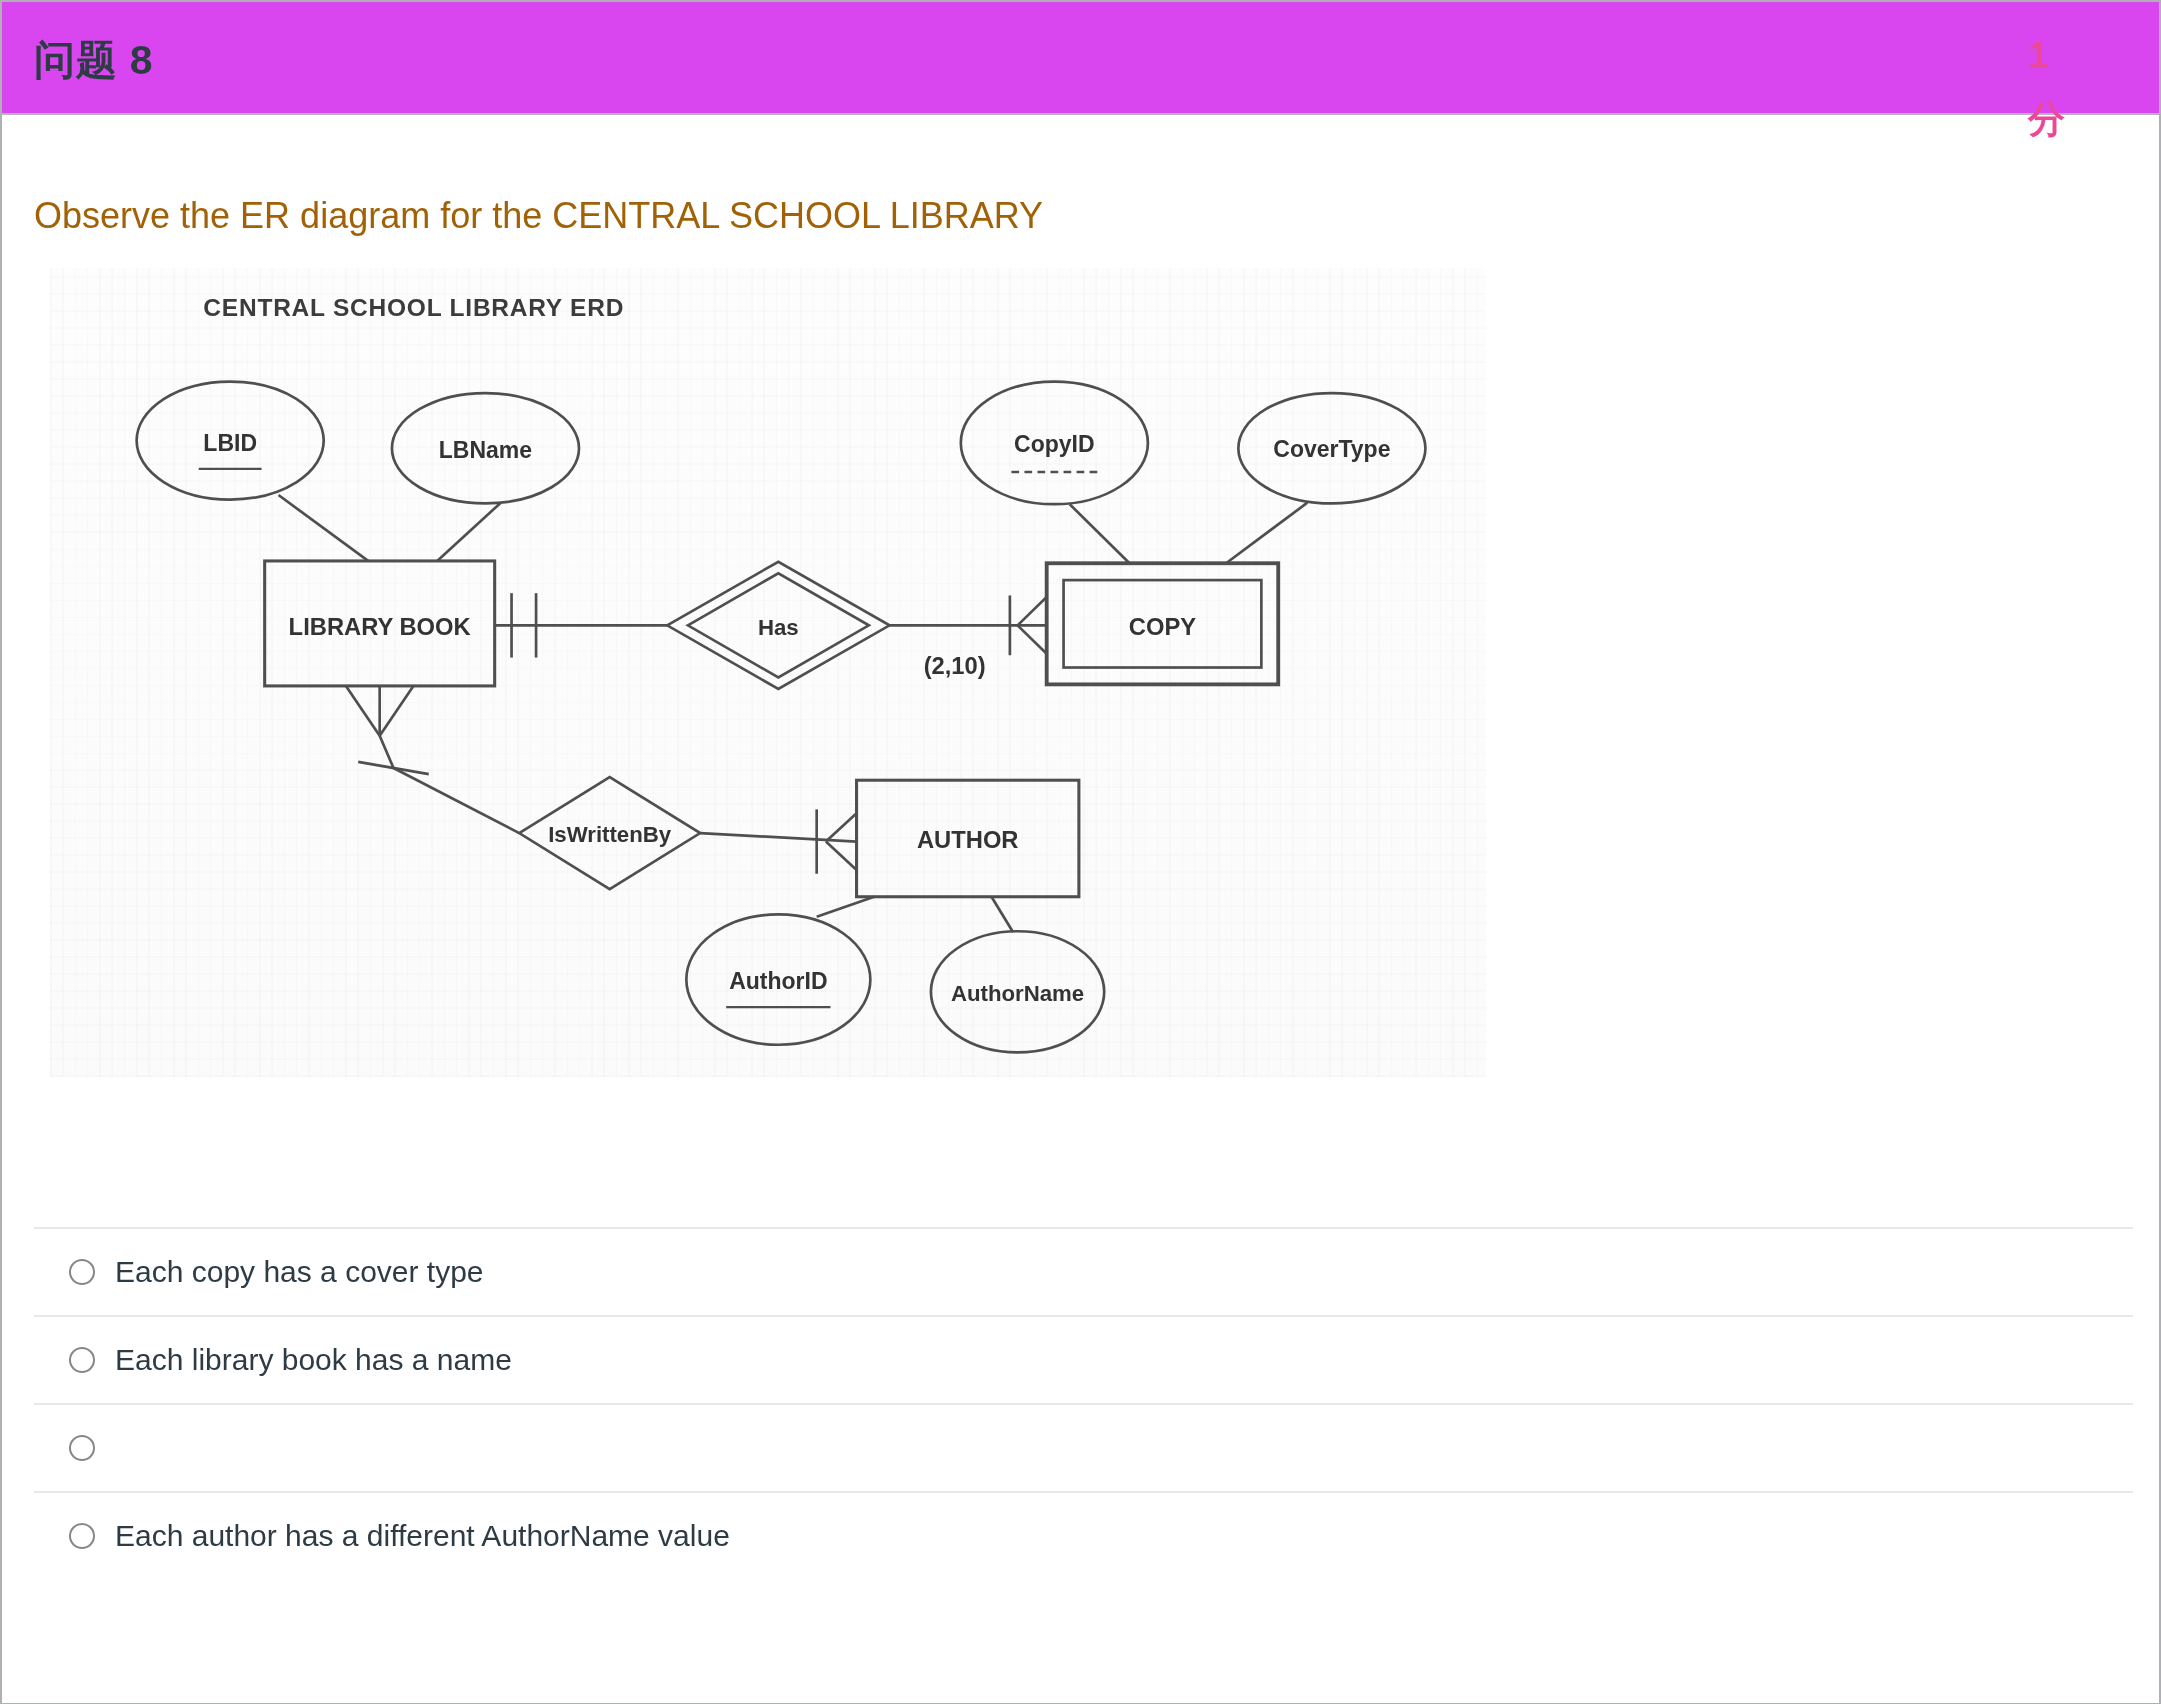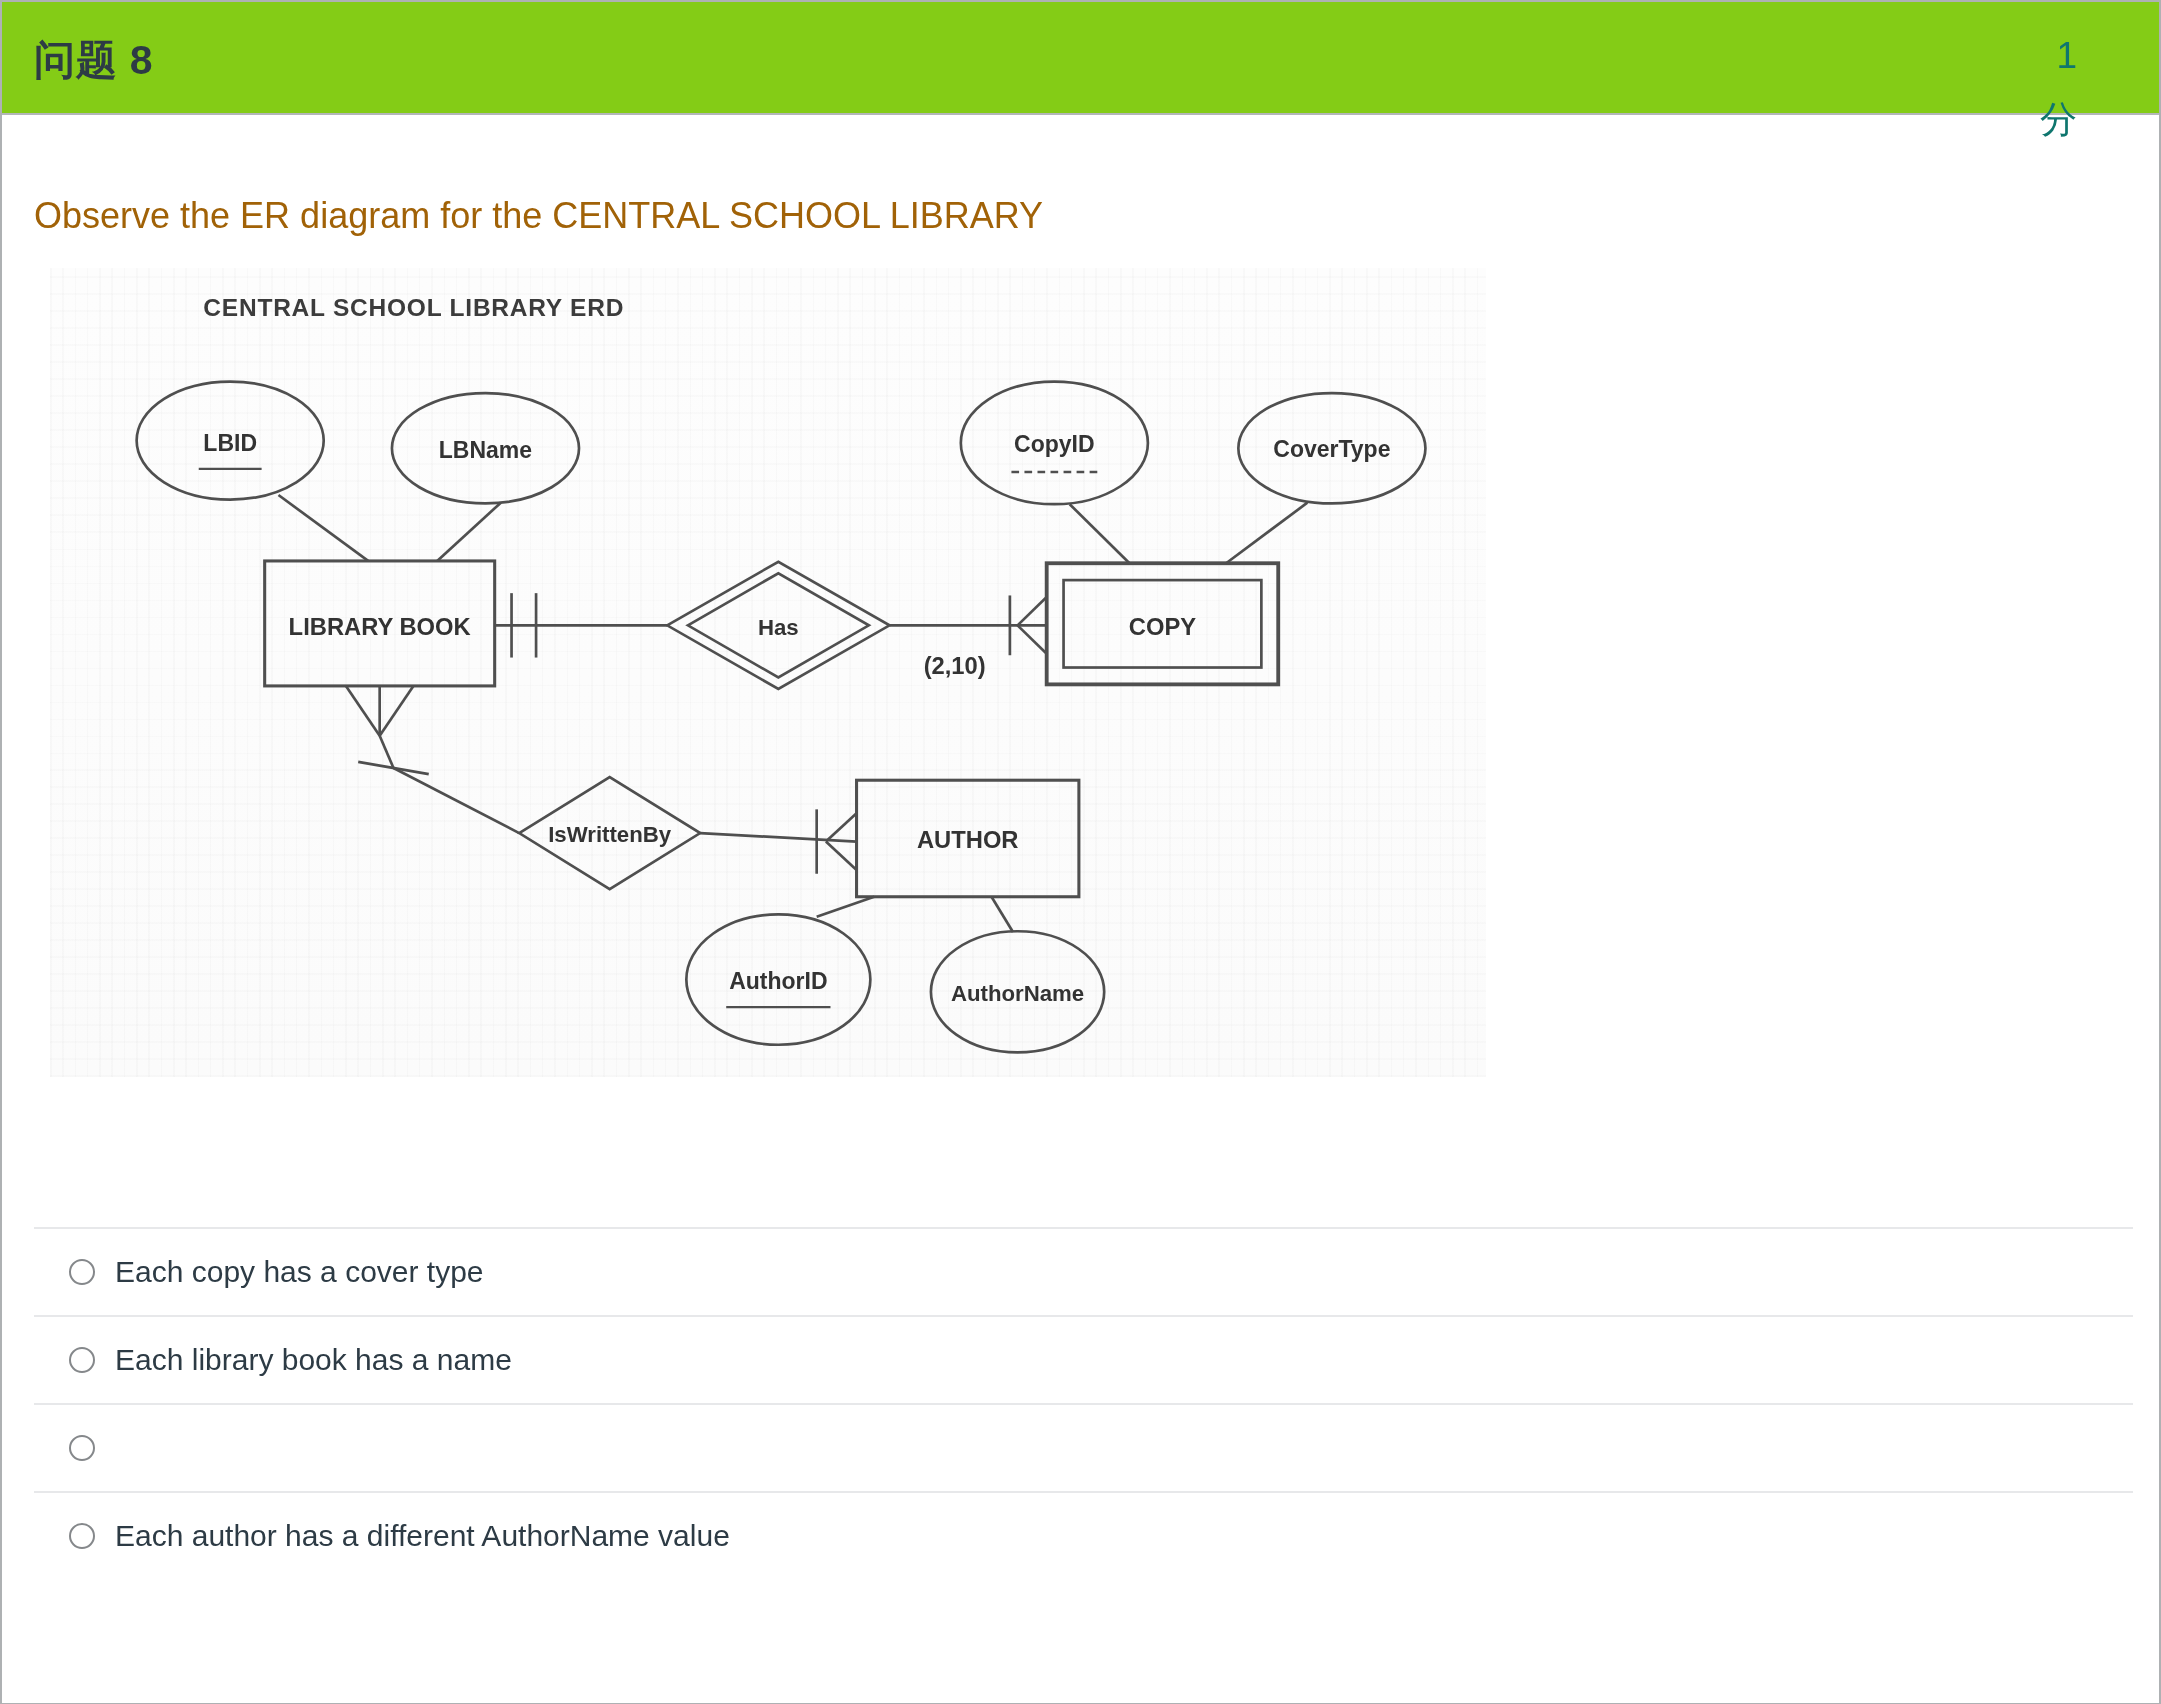--- a/index.html
+++ b/index.html
@@ -10,33 +10,33 @@
     width:2161px; height:1705px;
     box-sizing:border-box;
     border:2.3px solid #aeb1b3;
     background:#ffffff;
     overflow:hidden;
   }
 
   .qheader {
     position:absolute; top:0; left:0; right:0;
     height:113px;
-    background:#84cc16;
+    background:#d946ef;
     border-bottom:2.3px solid #b3b6b8;
     box-sizing:border-box;
   }
   .qheader-title {
     position:absolute; left:32px; top:31px;
     font-size:41px; font-weight:700; color:#2D3B45;
     letter-spacing:0.8px;
   }
   .points {
     position:absolute; left:2026px; top:21.5px; width:49px;
-    font-size:37px; font-weight:400; color:#0f766e;
-    line-height:64px; text-align:right;
+    font-size:37px; font-weight:700; color:#ec4899;
+    line-height:64px; text-align:left;
     z-index:5;
   }
 
   .intro {
     position:absolute; left:32px; top:193px;
     font-size:36px; color:#a16207;
   }
 
   .diagram {
     position:absolute; left:48px; top:266px;

